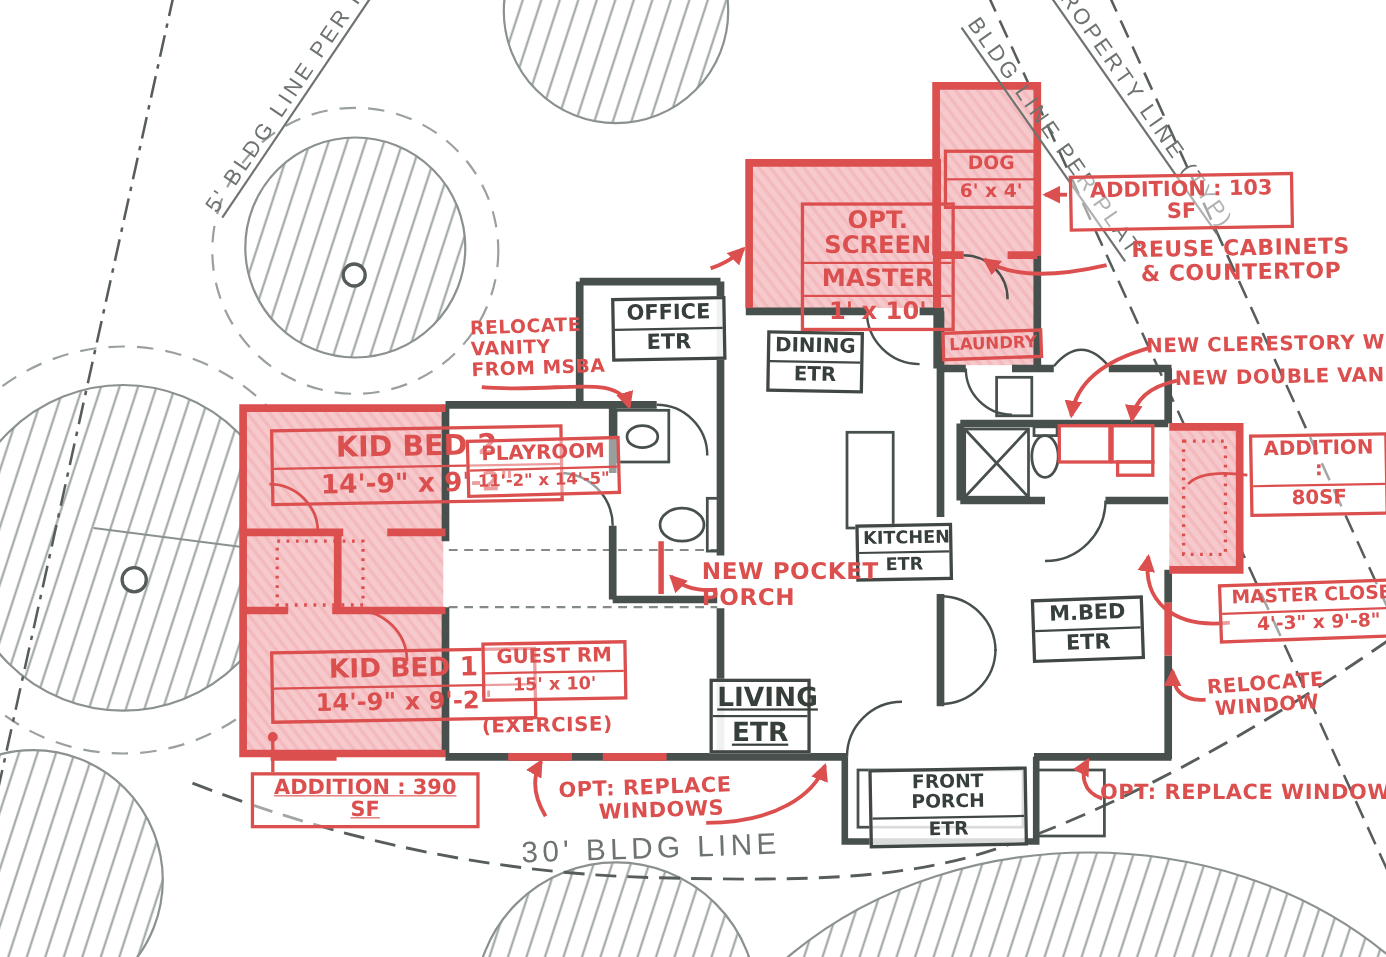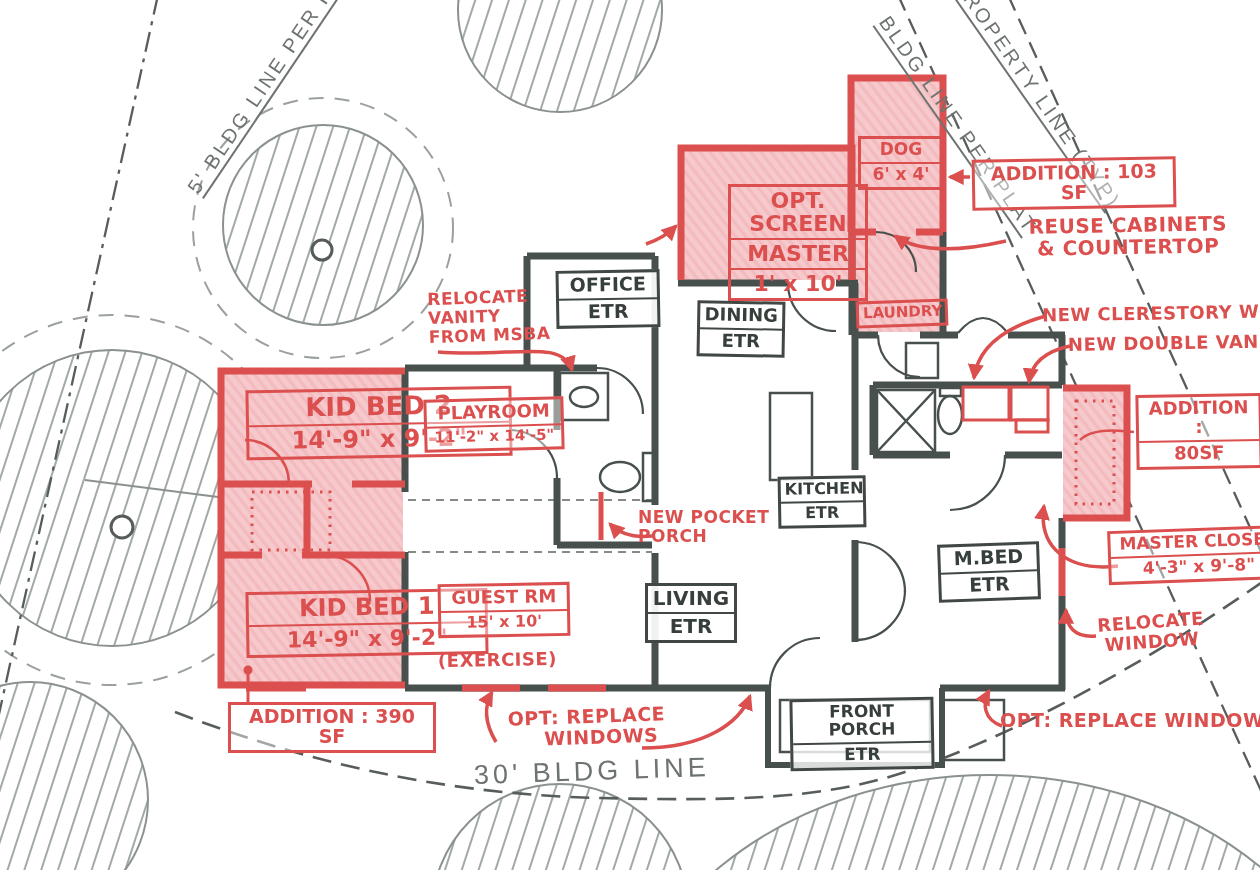--- a/index.html
+++ b/index.html
@@ -185,21 +185,21 @@
   <div class="row">ETR</div>
 </div>
 <div class="gbox" style="left:697px;top:301px;width:82px;font-size:18px;transform:rotate(1deg);">
   <div class="row">DINING</div>
   <div class="row">ETR</div>
 </div>
 <div class="gbox" style="left:778px;top:476px;width:82px;font-size:16px;transform:rotate(-1deg);">
   <div class="row">KITCHEN</div>
   <div class="row">ETR</div>
 </div>
-<div class="gbox" style="left:645px;top:583px;width:86px;font-size:20px;">
+<div class="gbox" style="left:645px;top:617px;width:86px;font-size:24px;text-decoration:underline;">
   <div class="row">LIVING</div>
   <div class="row">ETR</div>
 </div>
 <div class="gbox" style="left:938px;top:543px;width:96px;font-size:19px;transform:rotate(-2deg);">
   <div class="row">M.BED</div>
   <div class="row">ETR</div>
 </div>
 <div class="gbox" style="left:790px;top:698px;width:138px;font-size:17px;transform:rotate(-1deg);background:rgba(255,255,255,.8);">
   <div class="row">FRONT PORCH</div>
   <div class="row">ETR</div>
@@ -240,36 +240,36 @@
   <div class="row">4'-3" x 9'-8"</div>
 </div>
 
 <div class="rbox" style="left:972px;top:158px;width:198px;font-size:19px;transform:rotate(-1deg);">
   <div class="row">ADDITION : 103 SF</div>
 </div>
 <div class="rbox" style="left:1136px;top:394px;width:120px;font-size:18px;transform:rotate(-1deg);">
   <div class="row">ADDITION :</div>
   <div class="row">80SF</div>
 </div>
-<div class="rbox" style="left:228px;top:702px;width:202px;font-size:19px;">
+<div class="rbox" style="left:228px;top:702px;width:202px;font-size:19px;text-decoration:underline;">
   <div class="row">ADDITION : 390 SF</div>
 </div>
 
 <div class="rtext" style="left:428px;top:288px;font-size:17px;transform:rotate(-2deg);">
   <span>RELOCATE</span>
   <span>VANITY</span>
   <span>FROM MSBA</span>
 </div>
 <div class="rtext" style="left:1008px;top:214px;font-size:20px;text-align:center;width:240px;transform:rotate(-1deg);">
   <span>REUSE CABINETS</span>
   <span>&amp; COUNTERTOP</span>
 </div>
 <div class="rtext" style="left:1042px;top:303px;font-size:18px;transform:rotate(-1deg);">NEW CLERESTORY WINDOW</div>
 <div class="rtext" style="left:1068px;top:333px;font-size:18px;transform:rotate(-1deg);">NEW DOUBLE VANITY</div>
-<div class="rtext" style="left:638px;top:508px;font-size:17px;">
+<div class="rtext" style="left:638px;top:508px;font-size:21px;">
   <span>NEW POCKET</span>
   <span>PORCH</span>
 </div>
 <div class="rtext" style="left:1098px;top:612px;font-size:18px;text-align:center;transform:rotate(-4deg);">
   <span>RELOCATE</span>
   <span>WINDOW</span>
 </div>
 <div class="rtext" style="left:1000px;top:710px;font-size:19px;">OPT: REPLACE WINDOW</div>
 <div class="rtext" style="left:508px;top:706px;font-size:19px;transform:rotate(-2deg);">
   <span>OPT: REPLACE</span>

